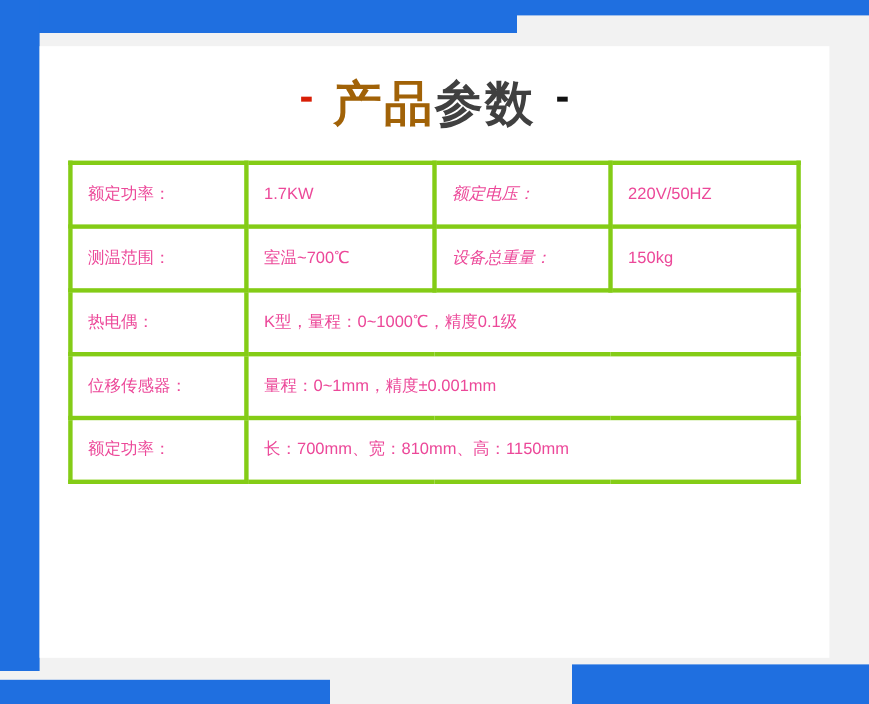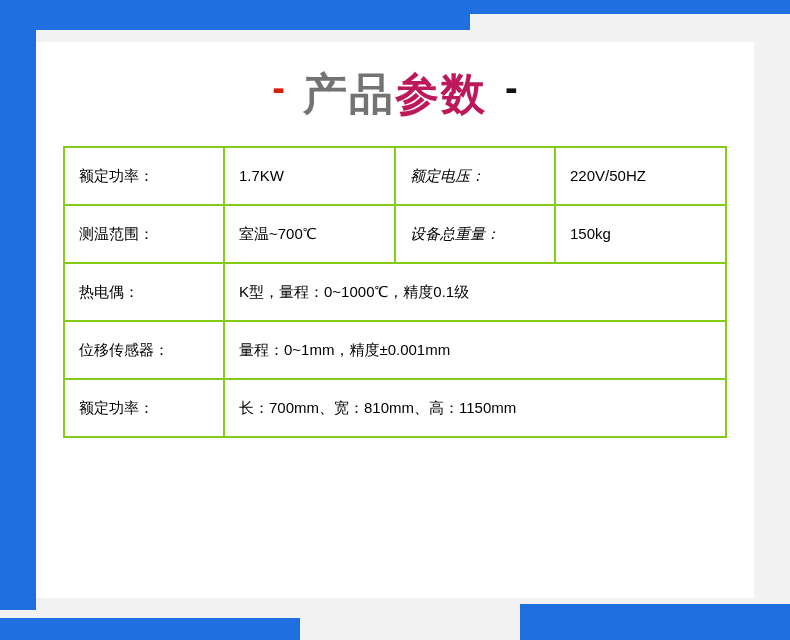--- a/index.html
+++ b/index.html
@@ -81,37 +81,37 @@
   .title-dash.right {
     color: #111;
   }
   .title-text {
     font-size: 44px;
     font-weight: bold;
     letter-spacing: 2px;
     white-space: nowrap;
   }
   .title-red {
-    color: #737373;
+    color: #a16207;
   }
   .title-black {
-    color: #be185d;
+    color: #404040;
   }
   table.spec {
     border-collapse: collapse;
     margin: 0 auto;
     width: 662px;
     table-layout: fixed;
   }
   table.spec td {
-    border: 2px solid #84cc16;
+    border: 4px solid #84cc16;
     height: 58px;
     padding: 0 14px;
     font-size: 15px;
-    color: #000000;
+    color: #ec4899;
     vertical-align: middle;
     line-height: 1.35;
     box-sizing: border-box;
   }
   td.label {
     width: 160px;
   }
   td.val-a {
     width: 171px;
   }

